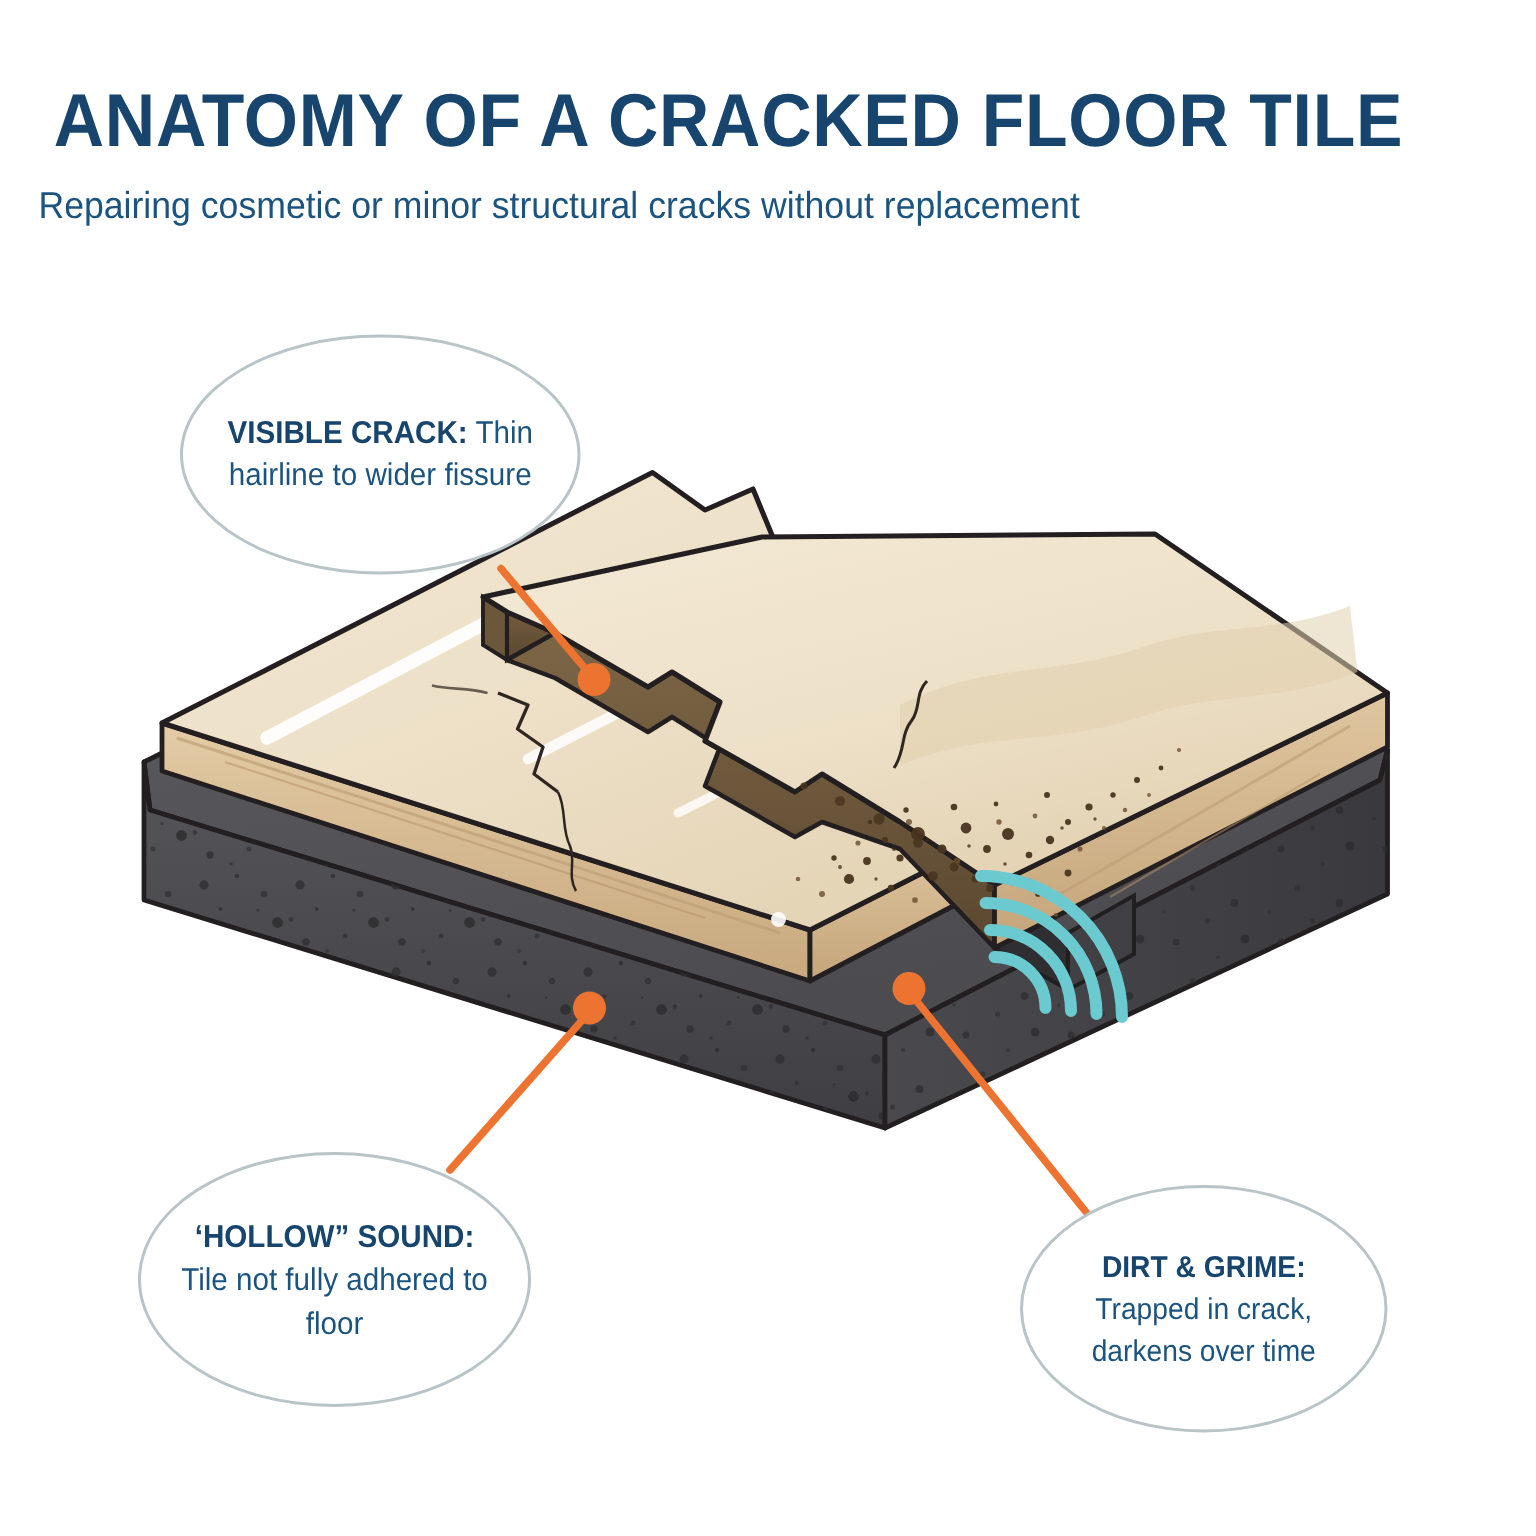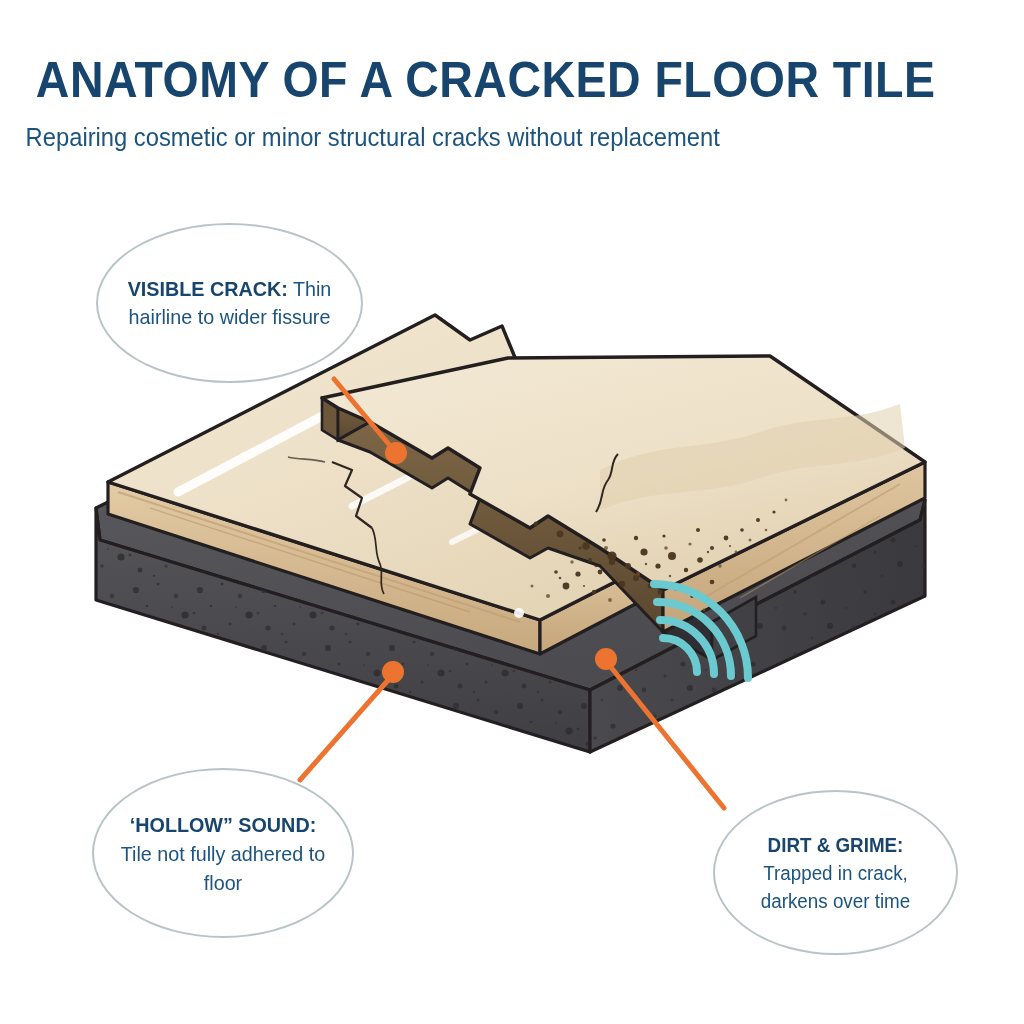--- a/index.html
+++ b/index.html
@@ -78,29 +78,29 @@
     line-height: 27px;
     color: #1C5480;
     transform: scaleX(0.94);
   }
   .bubble-inner .lead {
     font-weight: bold;
     color: #17456D;
   }
 
   #bubble-crack {
-    left: 96px;  top: 223px;
+    left: 120px;  top: 223px;
     width: 267px; height: 160px;
   }
   #bubble-hollow {
     left: 92px;   top: 768px;
     width: 262px; height: 170px;
   }
   #bubble-dirt {
-    left: 713px;  top: 790px;
+    left: 680px;  top: 790px;
     width: 245px; height: 165px; justify-content: center;
   }
 
   #bubble-crack  .bubble-inner { font-size: 21px; line-height: 28px; }
   #bubble-hollow .bubble-inner { font-size: 21px; line-height: 29px; }
   #bubble-dirt   .bubble-inner { font-size: 20px; line-height: 28px; }
 </style>
 </head>
 <body>
 

